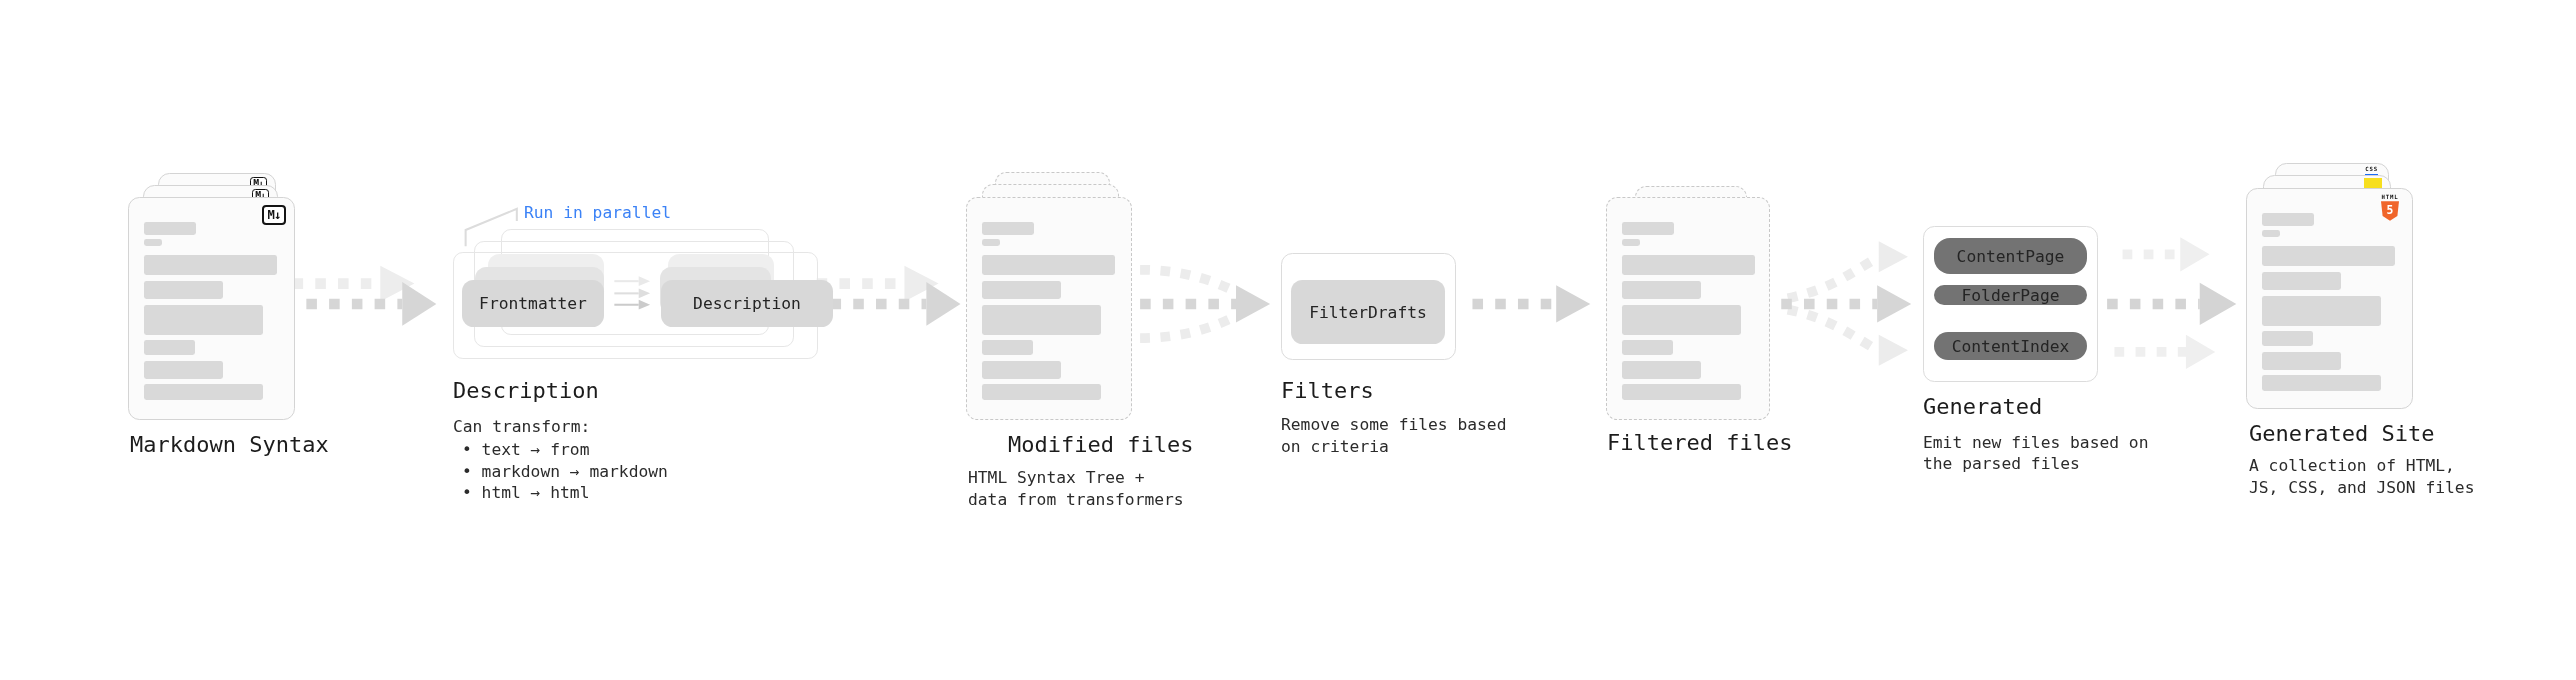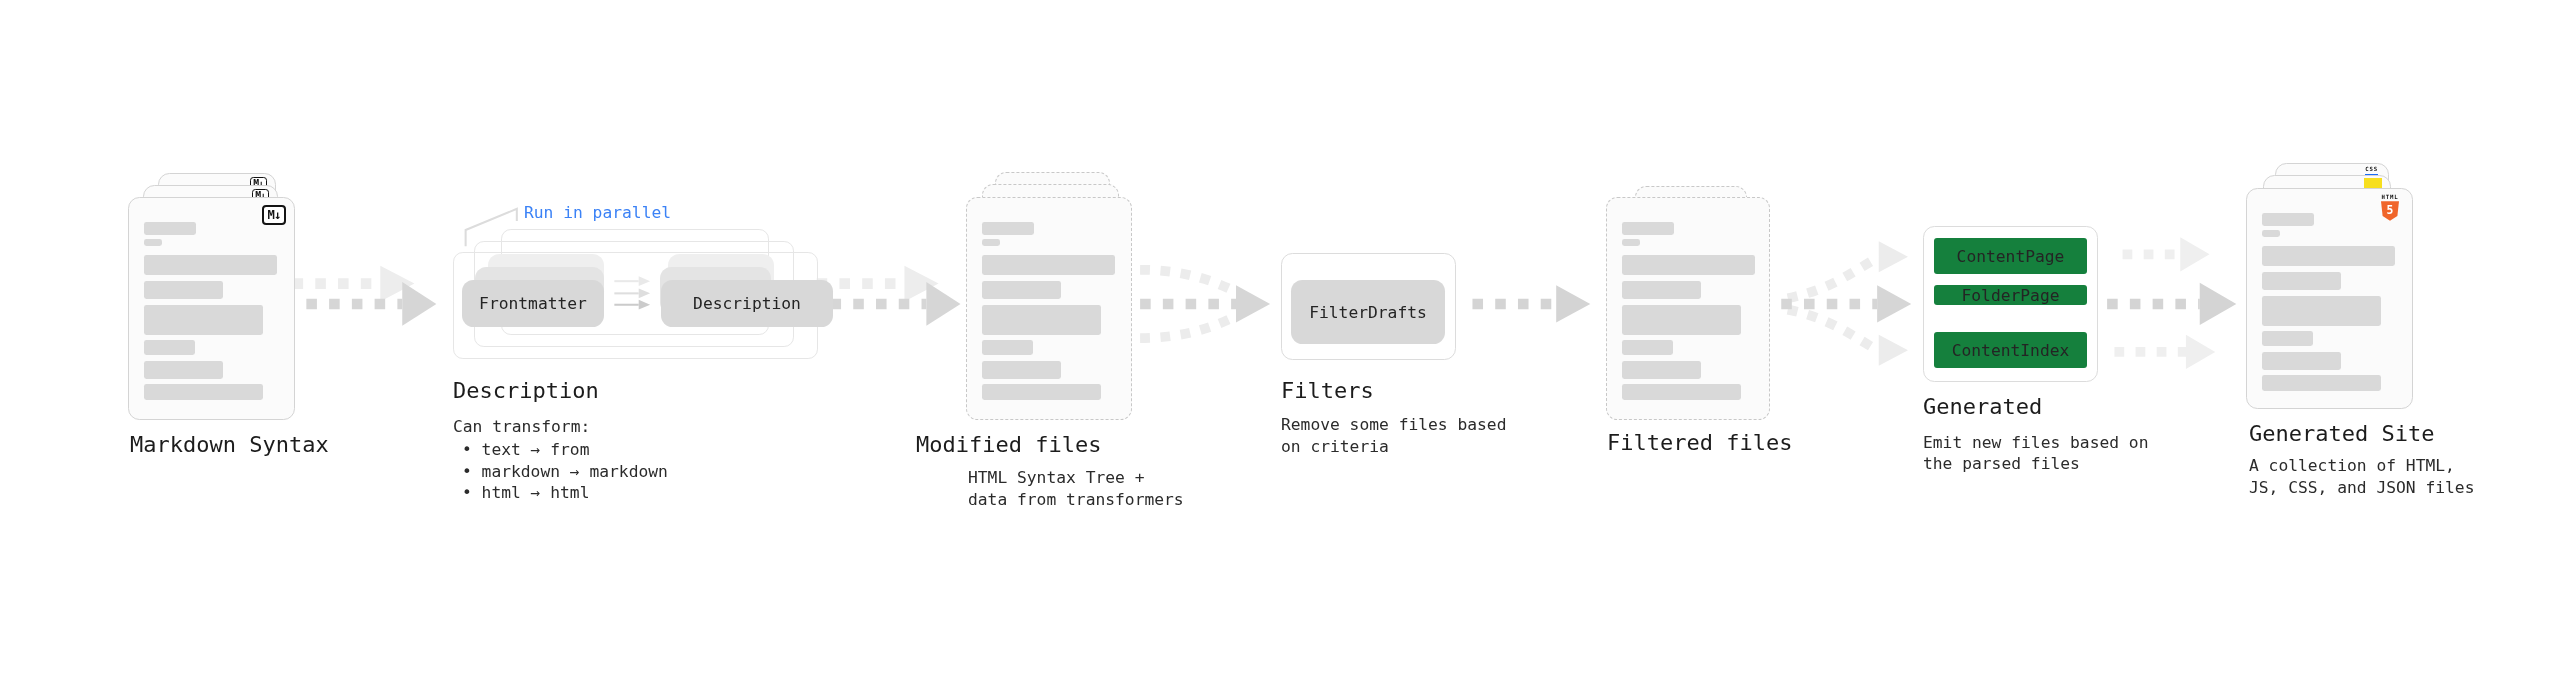--- a/index.html
+++ b/index.html
@@ -14,21 +14,21 @@
   .bar{position:absolute;background:#d9d9d9;border-radius:2.4px;}
   
   .tbox{position:absolute;border:1.6px solid #e6e6e6;border-radius:9.8px;box-sizing:border-box;background:transparent;}
   
   .wbox{position:absolute;border:1.6px solid #dcdcdc;border-radius:11.4px;background:#ffffff;box-sizing:border-box;}
   
   .pill{position:absolute;background:#d8d8d8;border-radius:11.4px;display:flex;align-items:center;justify-content:center;
         color:#242424;font-size:16.3px;}
   .pill.ghost1{background:#e4e4e4;}
   .pill.ghost2{background:#efefef;}
-  .pill.epill{background:#15803d;border-radius:3px;}
+  .pill.epill{background:#737373;border-radius:16px;}
   
   .title{position:absolute;color:#1c1c1c;font-size:22px;line-height:26px;white-space:pre;}
   .sub{position:absolute;color:#2b2b2b;font-size:16.3px;line-height:22px;white-space:pre;}
   .annot{position:absolute;color:#3b82f6;font-size:16.3px;white-space:pre;}
   
   .mdbadge{position:absolute;background:#fff;border:2.4px solid #141414;border-radius:4.1px;color:#141414;
            font-weight:bold;font-size:12.2px;line-height:16.3px;padding:0 3.3px;letter-spacing:-0.8px;}
   .mdbadge.mini{border-width:1.6px;font-size:9.8px;line-height:12.2px;border-radius:3.3px;padding:0 2.4px;}
   
   .html5{position:absolute;width:24.4px;text-align:center;}
@@ -152,21 +152,21 @@
     <div class="doc dashed" style="left:966px;top:197px;width:166px;height:223px;">
         <div class="bar" style="left: 15.4px; top: 24.4px; width: 52px; height: 12.2px;"></div>
         <div class="bar" style="left: 15.4px; top: 41px; width: 18px; height: 6.5px;"></div>
         <div class="bar" style="left: 15.4px; top: 57px; width: 133px; height: 19.5px;"></div>
         <div class="bar" style="left: 15.4px; top: 83px; width: 79px; height: 18px;"></div>
         <div class="bar" style="left: 15.4px; top: 107px; width: 119px; height: 30px;"></div>
         <div class="bar" style="left: 15.4px; top: 142px; width: 51px; height: 15.4px;"></div>
         <div class="bar" style="left: 15.4px; top: 163px; width: 79px; height: 18px;"></div>
         <div class="bar" style="left: 15.4px; top: 186px; width: 119px; height: 16.3px;"></div>
       </div>
-    <div class="title" style="left:916px;top:432px;">Modified files</div>
+    <div class="title" style="left:1008px;top:432px;">Modified files</div>
     <div class="sub" style="left:968px;top:467px;">HTML Syntax Tree +</div>
     <div class="sub" style="left:968px;top:489px;">data from transformers</div>
   </div>
 
   <div>
     <div class="wbox" style="left:1281px;top:253px;width:175px;height:107px;"></div>
     <div class="pill" style="left:1291px;top:280px;width:154px;height:64px;">FilterDrafts</div>
     <div class="title" style="left:1281px;top:378px;">Filters</div>
     <div class="sub" style="left:1281px;top:414px;text-align:center;">Remove some files based</div>
     <div class="sub" style="left:1281px;top:436px;">on criteria</div>
@@ -184,21 +184,21 @@
         <div class="bar" style="left: 15.4px; top: 163px; width: 79px; height: 18px;"></div>
         <div class="bar" style="left: 15.4px; top: 186px; width: 119px; height: 16.3px;"></div>
       </div>
     <div class="title" style="left:1607px;top:430px;">Filtered files</div>
   </div>
 
   <div>
     <div class="wbox" style="left:1923px;top:226px;width:175px;height:156px;"></div>
     <div class="pill epill" style="left:1934px;top:238px;width:153px;height:36px;">ContentPage</div>
     <div class="pill epill" style="left:1934px;top:285px;width:153px;height:20px;">FolderPage</div>
-    <div class="pill epill" style="left:1934px;top:332px;width:153px;height:36px;">ContentIndex</div>
+    <div class="pill epill" style="left:1934px;top:332px;width:153px;height:28px;">ContentIndex</div>
     <div class="title" style="left:1923px;top:394px;">Generated</div>
     <div class="sub" style="left:1923px;top:432px;">Emit new files based on</div>
     <div class="sub" style="left:1923px;top:453px;">the parsed files</div>
   </div>
 
   <div>
     <div class="doc" style="left:2275px;top:163px;width:114px;height:219px;">
       <div class="cssbadge" style="right:9.8px;top:2.4px;">
         <div class="word">CSS</div>
         <div class="bar-b"></div>

